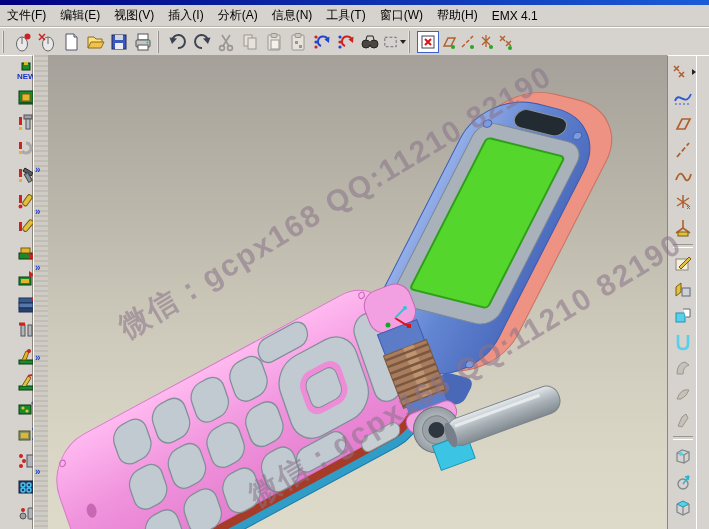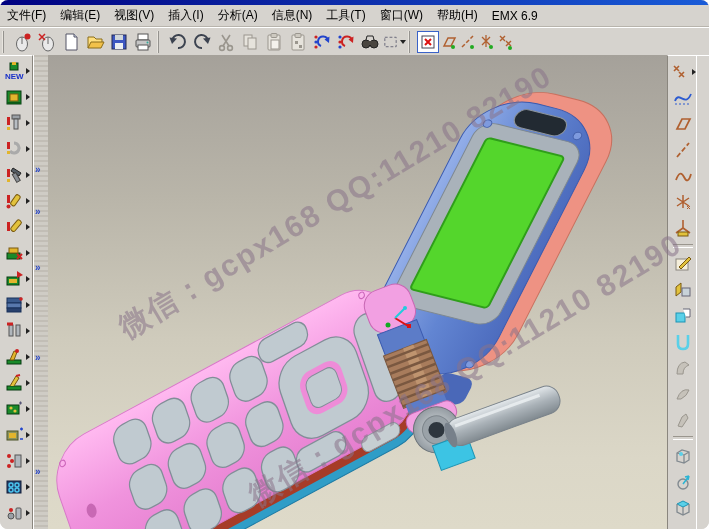--- a/index.html
+++ b/index.html
@@ -1,36 +1,36 @@
 <!DOCTYPE html>
 <html><head>
 <meta charset="utf-8">
 <style>
   html,body{margin:0;padding:0;}
   #screen{position:relative;width:709px;height:529px;overflow:hidden;
-    font-family:"Liberation Sans","DejaVu Sans",sans-serif;background:#d6d3ce;border-radius:8px;}
+    font-family:"Liberation Sans","DejaVu Sans",sans-serif;background:#d6d3ce;}
   
   .titlebar{position:absolute;top:0;left:0;right:0;height:5px;
     background:linear-gradient(90deg,#000080,#1a5cd8);}
   .menubar{position:absolute;top:5px;left:0;right:0;height:21px;background:#d6d3ce;
     display:flex;align-items:center;font-size:12px;color:#000;border-bottom:1px solid #b8b4ac;}
   .menu-item{padding:2px 7px;white-space:nowrap;}
   .toolbar-row{position:absolute;top:27px;left:0;right:0;height:28px;background:#d6d3ce;
     border-top:1px solid #ffffff;border-bottom:1px solid #8a867e;display:flex;align-items:center;}
   .grip{width:5px;height:22px;margin:0 2px;border-left:2px ridge #e8e5df;}
   .tbtn{width:24px;height:24px;display:flex;align-items:center;justify-content:center;}
   .tbtn.sm{width:19px;}
   .tbtn.active{border:1px solid #3a62c8;background:#fff;width:20px;height:20px;}
   .caret{width:0;height:0;border-top:4px solid #222;border-left:3px solid transparent;
     border-right:3px solid transparent;margin-left:1px;}
   
   .left-toolbar{position:absolute;top:55px;left:0;width:32px;bottom:0;background:#d6d3ce;
     border-top:1px solid #fff;border-right:1px solid #8a867e;display:flex;flex-direction:column;
     padding-top:3px;align-items:flex-start;}
-  .sitem{height:24px;margin-bottom:2px;display:flex;align-items:center;padding-left:4px;justify-content:center;}
+  .sitem{height:24px;margin-bottom:2px;display:flex;align-items:center;padding-left:16px;justify-content:center;}
   .flyout{width:0;height:0;border-left:4px solid #222;border-top:3px solid transparent;
     border-bottom:3px solid transparent;margin-left:2px;}
   
   .sash{position:absolute;top:55px;left:33px;width:14px;bottom:0;
     background:#cfccc5;border-left:1px solid #fff;border-right:1px solid #9a968e;
     background-image:repeating-linear-gradient(180deg,#c2beb6 0 2px,#cfccc5 2px 5px);}
   .sash .chev{position:absolute;left:1px;font-size:10px;font-weight:bold;color:#2847c8;line-height:10px;}
   
   .viewport{position:absolute;top:55px;left:48px;right:41px;bottom:0;overflow:hidden;
     background:linear-gradient(180deg,#a5a19a 0%,#b9b5a9 30%,#cfcbbc 60%,#dbd7c7 85%,#dedac9 100%);}
@@ -59,21 +59,21 @@
   <div class="menubar">
     <span class="menu-item">文件(F)</span>
     <span class="menu-item">编辑(E)</span>
     <span class="menu-item">视图(V)</span>
     <span class="menu-item">插入(I)</span>
     <span class="menu-item">分析(A)</span>
     <span class="menu-item">信息(N)</span>
     <span class="menu-item">工具(T)</span>
     <span class="menu-item">窗口(W)</span>
     <span class="menu-item">帮助(H)</span>
-    <span class="menu-item">EMX 6.9</span>
+    <span class="menu-item">EMX 4.1</span>
   </div>
 
   <div class="toolbar-row">
     <div class="grip"></div>
 
     <span class="tbtn">
       <svg width="20" height="20" viewBox="0 0 20 20">
           <ellipse cx="9" cy="12" rx="5.5" ry="7" fill="#e9e9e9" stroke="#666"></ellipse>
           <line x1="9" y1="5" x2="9" y2="12" stroke="#666"></line>
           <circle cx="14.5" cy="4.5" r="3" fill="#cc2222"></circle>

